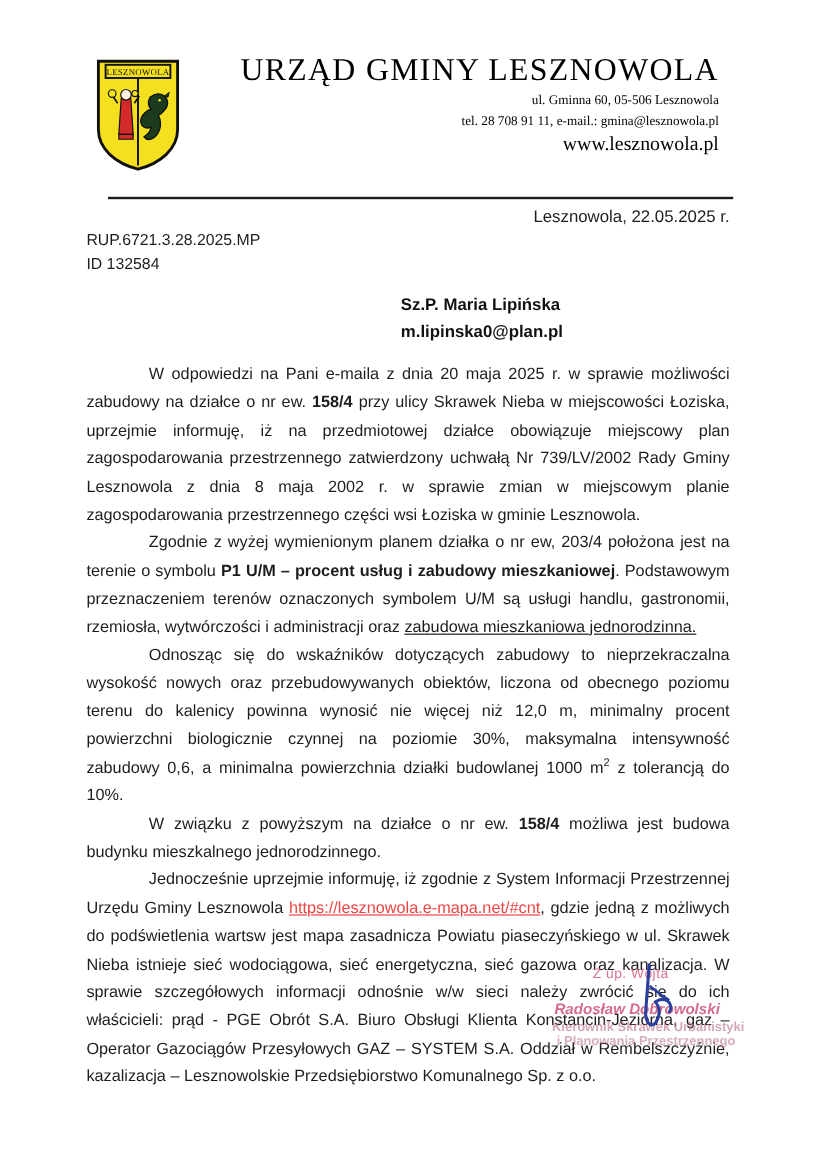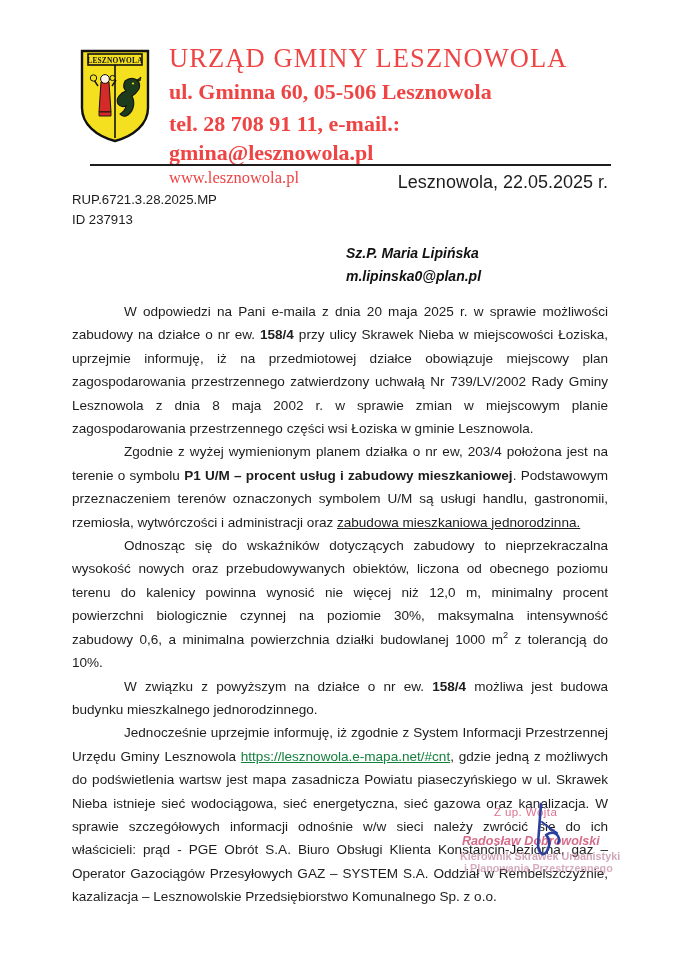--- a/index.html
+++ b/index.html
@@ -25,79 +25,76 @@
     width: 678px;
     display: flex;
     align-items: flex-start;
     justify-content: center;
   }
   .crest {
     width: 72px;
     height: 96px;
     margin-top: 4px;
     flex: 0 0 auto;
-    font-weight: bold;
   }
   .header-text {
     width: 430px;
     margin-left: 18px;
-    text-align: left;
+    text-align: right;
     font-family: "Liberation Serif", serif;
-    color: #ef4444;
+    color: #000000;
   }
   .org-name {
     font-size: 26.5px;
     letter-spacing: 1.1px;
     line-height: 1.12;
     white-space: nowrap;
   }
   .org-addr {
-    font-size: 22px;
+    font-size: 11px;
     line-height: 1.32;
     margin-top: 3px;
-    font-weight: bold;
   }
   .org-web {
     font-size: 16.5px;
     line-height: 1.32;
   }
   .rule {
     position: absolute;
     left: 90px;
     top: 164px;
     width: 521px;
     height: 2.4px;
     background: #1d1d1d;
   }
 
   
   .place-date {
     position: absolute;
     right: 70px;
     top: 172px;
-    font-size: 18px;
+    font-size: 14px;
     color: #1d1d1d;
   }
   .refs {
     position: absolute;
     left: 72px;
     top: 190px;
     font-size: 13.2px;
     line-height: 1.52;
     color: #1d1d1d;
   }
 
   
   .addressee {
     position: absolute;
-    left: 346px;
+    left: 334px;
     top: 242px;
     font-size: 14px;
     font-weight: bold;
-    font-style: italic;
     line-height: 1.62;
     color: #111;
   }
 
   
   .body-text {
     position: absolute;
     left: 72px;
     top: 300px;
     width: 536px;
@@ -106,21 +103,21 @@
     text-align: justify;
     color: #1d1d1d;
   }
   .body-text p {
     margin: 0;
     text-indent: 52px;
   }
   b, .b { font-weight: bold; }
   .u { text-decoration: underline; }
   .link {
-    color: #15803d;
+    color: #ef4444;
     text-decoration: underline;
   }
   sup { font-size: 0.68em; vertical-align: super; line-height: 0; }
 
   
   .stamp {
     position: absolute;
     left: 452px;
     top: 806px;
     width: 176px;
@@ -220,21 +217,21 @@
       <div class="org-web">www.lesznowola.pl</div>
     </div>
   </div>
 
   <div class="rule"></div>
 
   <div class="place-date">Lesznowola, 22.05.2025 r.</div>
 
   <div class="refs">
     <div>RUP.6721.3.28.2025.MP</div>
-    <div>ID 237913</div>
+    <div>ID 132584</div>
   </div>
 
   <div class="addressee">
     <div>Sz.P. Maria Lipińska</div>
     <div>m.lipinska0@plan.pl</div>
   </div>
 
   <div class="body-text">
 
     <p><span>W odpowiedzi na Pani e-maila z dnia 20 maja 2025 r. w sprawie możliwości zabudowy na działce o nr ew. </span><b>158/4</b><span> przy ulicy Skrawek Nieba w miejscowości Łoziska, uprzejmie informuję, iż na przedmiotowej działce obowiązuje miejscowy plan zagospodarowania przestrzennego zatwierdzony uchwałą Nr 739/LV/2002 Rady Gminy Lesznowola z dnia 8 maja 2002 r. w sprawie zmian w miejscowym planie zagospodarowania przestrzennego części wsi Łoziska w gminie Lesznowola.</span></p>

